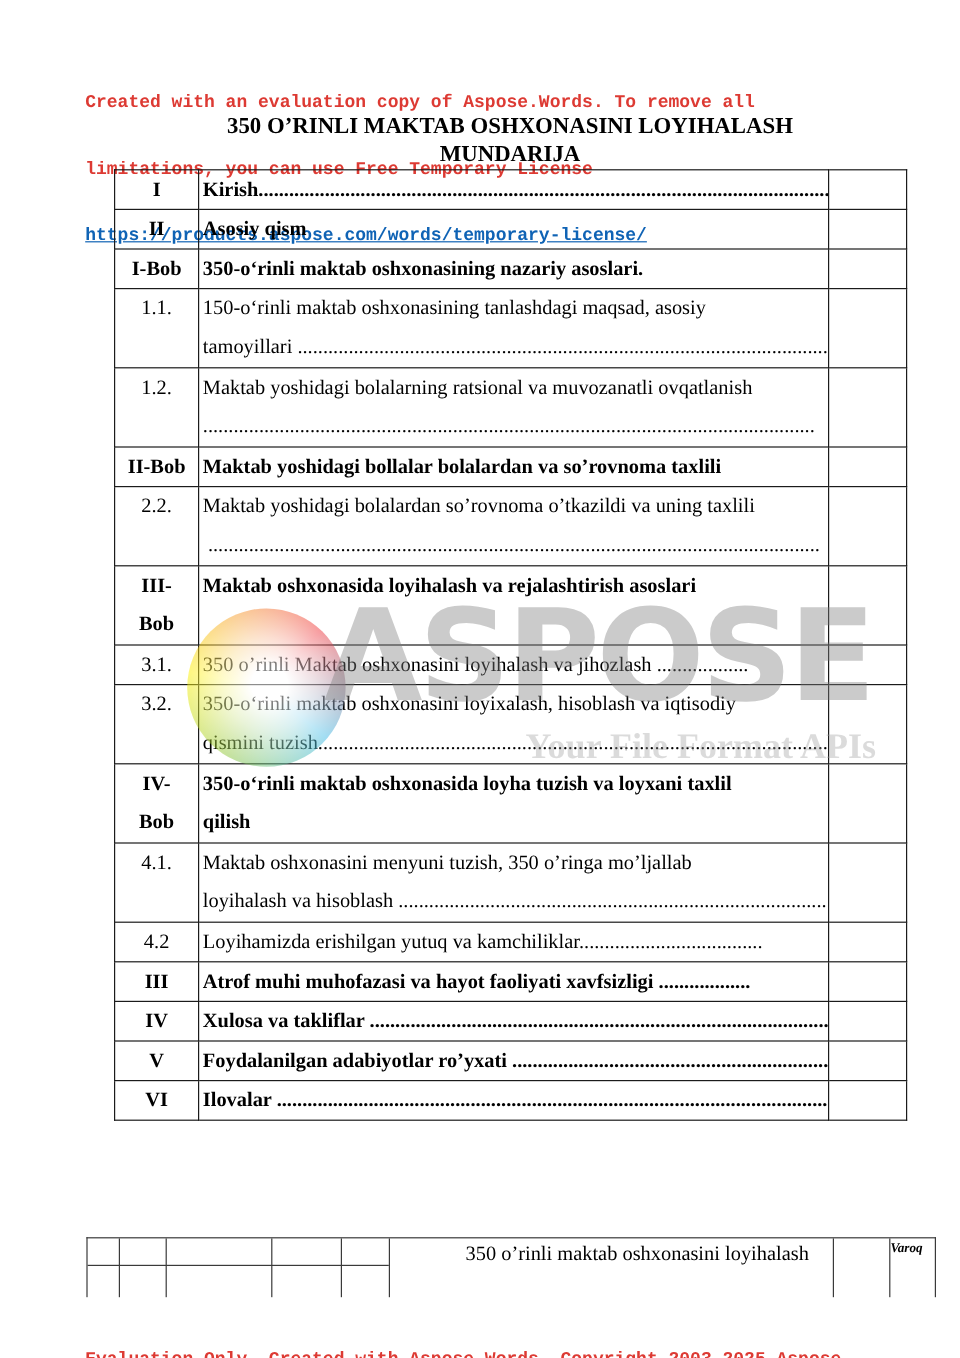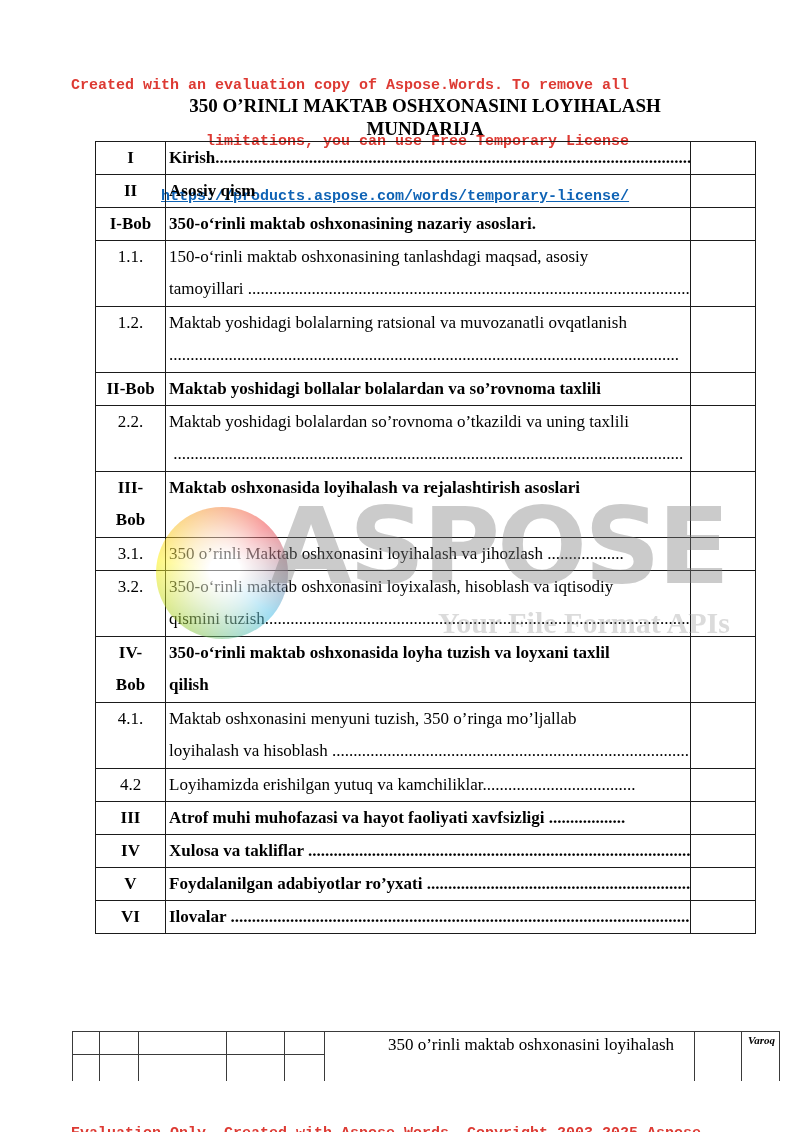--- a/index.html
+++ b/index.html
@@ -2,21 +2,21 @@
 <html><head>
 <meta charset="utf-8">
 <style>
   * { margin:0; padding:0; box-sizing:border-box; }
   body { background:#e8e8e8; font-family:"Liberation Serif","DejaVu Serif",serif; }
   .page { position:relative; width:800px; height:1132px; background:#ffffff; overflow:hidden; margin:0 auto; }
 
   
   .eval-note { position:absolute; font-family:"Liberation Mono","DejaVu Sans Mono",monospace;
                font-weight:700; font-size:15px; line-height:18.5px; color:#dd3a33; white-space:pre; }
-  .eval-top { left:71px; top:40px;text-align:right; }
+  .eval-top { left:71px; top:40px; }
   .eval-bottom { left:71px; top:1088px; }
   .lic-link { display:block; color:#0f63b5; text-decoration:underline; cursor:pointer;
               font-family:"Liberation Mono","DejaVu Sans Mono",monospace; font-weight:700; font-size:15px; }
 
   
   .doc-title { position:absolute; left:95px; top:94px; width:660px; text-align:center;
                font-weight:700; font-size:19px; line-height:23px; color:#000; }
 
   
   table.toc { position:absolute; left:95px; top:141px; width:660px;
@@ -42,21 +42,21 @@
   .wm-tagline { left:438px; top:606px; font-family:Liberation Serif, serif;
               font-weight:600; font-size:30px; color:rgba(160,160,160,.38); }
 
   
   .footer-block { position:absolute; left:72px; top:1031px; width:708px; height:50px;
                   border-top:1px solid #3a3a3a; border-left:1px solid #3a3a3a; border-right:1px solid #3a3a3a; z-index:2; }
   .fv { position:absolute; top:0; bottom:0; width:0; border-left:1px solid #3a3a3a; }
   .fh { position:absolute; left:0; top:22px; width:251px; height:0; border-top:1px solid #3a3a3a; }
   .footer-doc-title { position:absolute; left:251px; top:3px; width:370px; padding-left:44px;
                       text-align:center; font-size:17px; color:#000; white-space:nowrap; }
-  .footer-sheet { position:absolute; left:669px; top:2px; width:39px; text-align:center;
+  .footer-sheet { position:absolute; left:669px; top:2px; width:39px; 
                   font-size:11px; font-weight:700; font-style:italic; color:#000; }
 </style>
 </head>
 <body>
 
 <div class="page">
 
   <div class="eval-note eval-top">
     <div>Created with an evaluation copy of Aspose.Words. To remove all</div>
     <div>limitations, you can use Free Temporary License</div>

